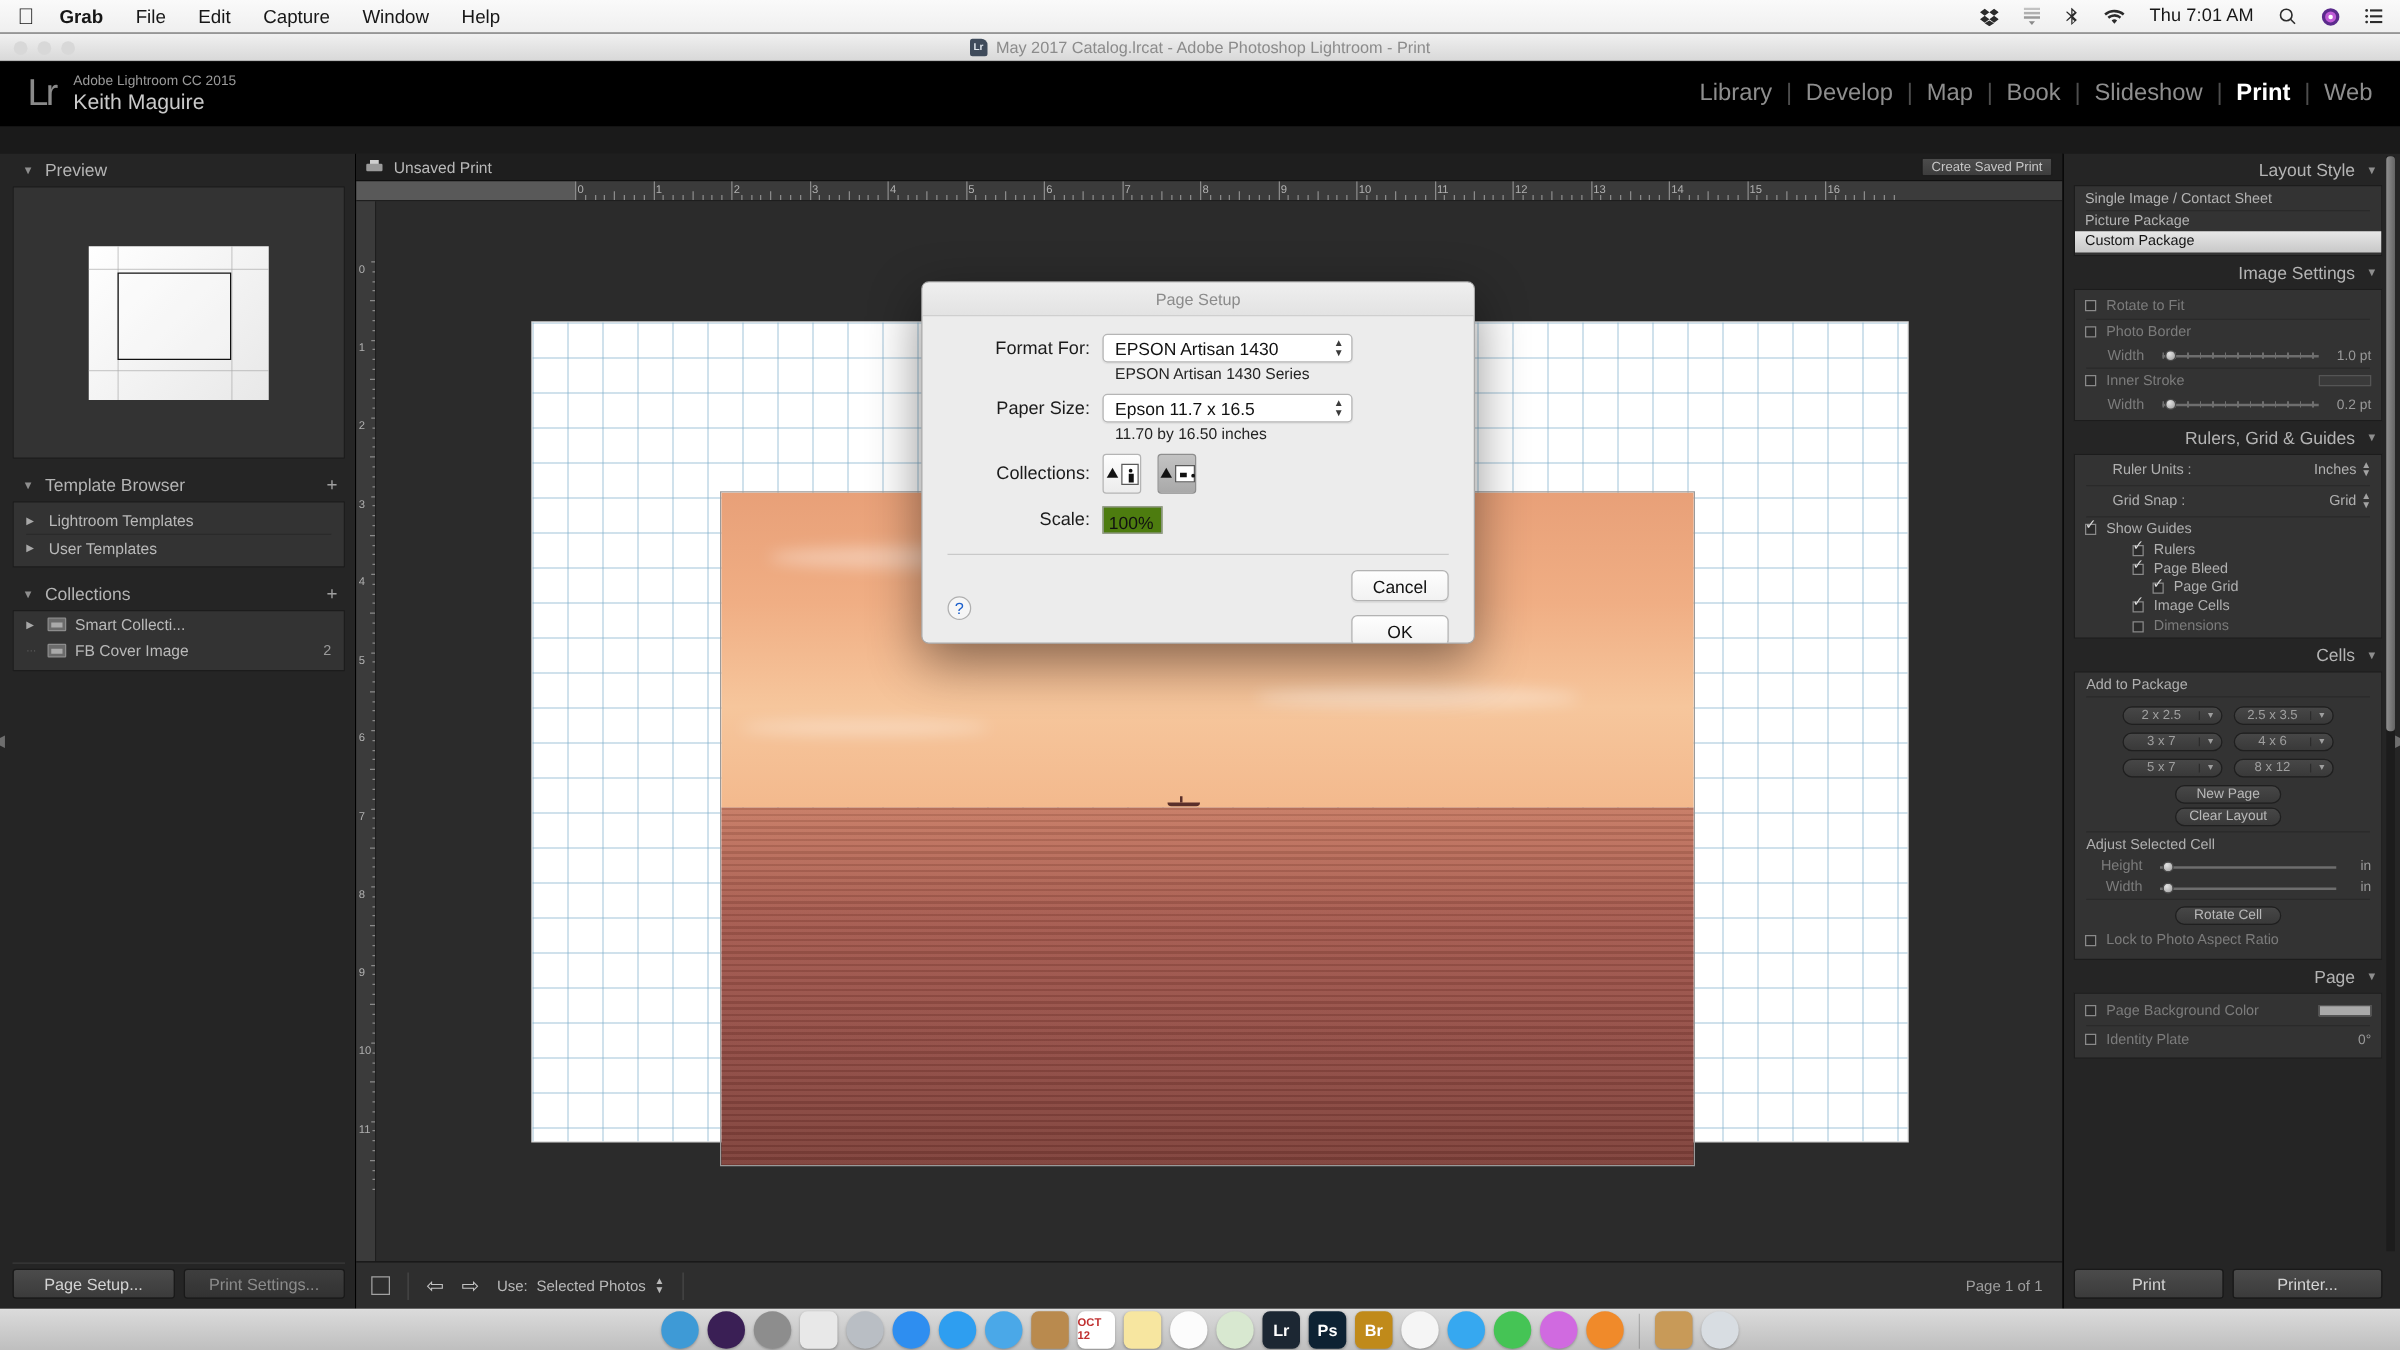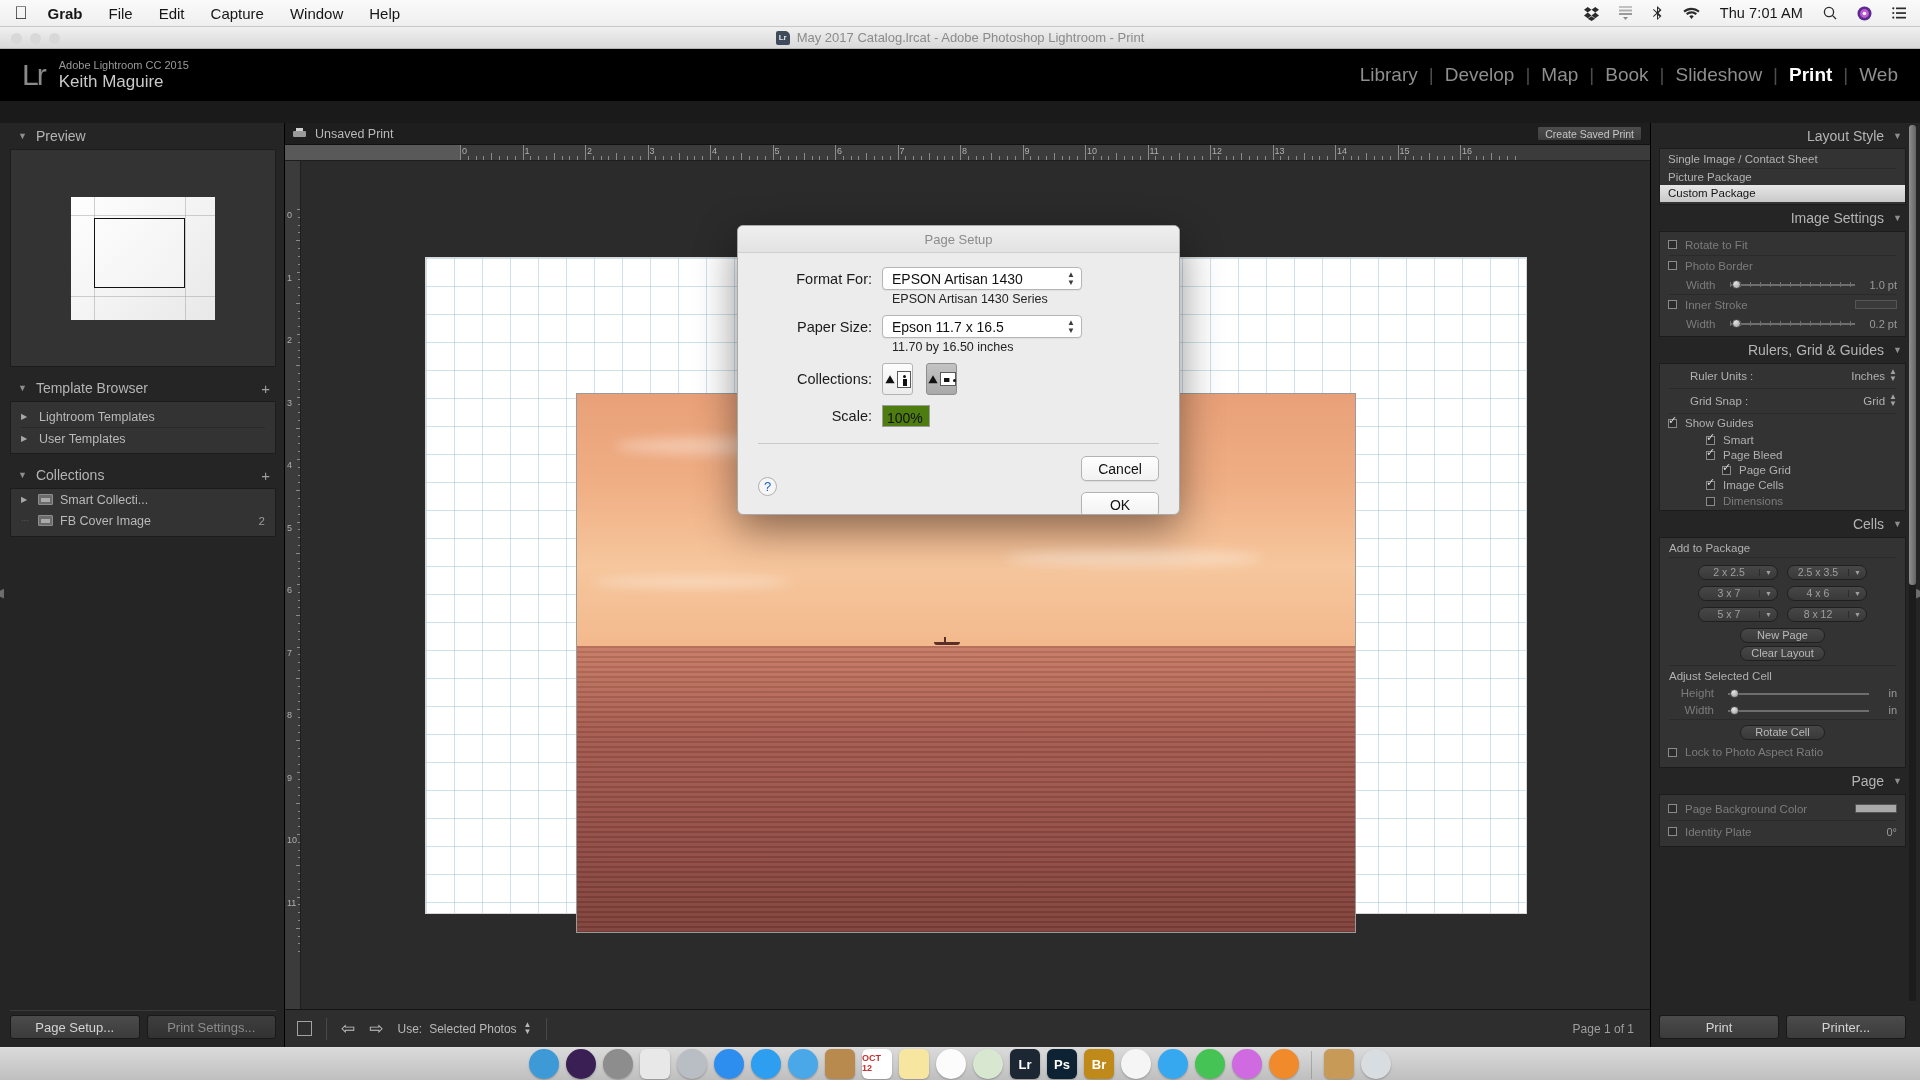--- a/index.html
+++ b/index.html
@@ -873,21 +873,21 @@
                 <span class="arrows">▲<br>▼</span>
               </span>
             </div>
             <div class="rp-div"></div>
             <div class="rp-row" style="height:19px">
               <span class="cbx on"></span>
               <span class="rp-lbl">Show Guides</span>
             </div>
             <div class="rp-row" style="height:15px;padding-left:46px">
               <span class="cbx on"></span>
-              <span class="rp-lbl">Smart</span>
+              <span class="rp-lbl">Rulers</span>
             </div>
             <div class="rp-row" style="height:15px;padding-left:46px">
               <span class="cbx on"></span>
               <span class="rp-lbl">Page Bleed</span>
             </div>
             <div class="rp-row" style="height:15px;padding-left:62px">
               <span class="cbx on"></span>
               <span class="rp-lbl">Page Grid</span>
             </div>
             <div class="rp-row" style="height:15px;padding-left:46px">

